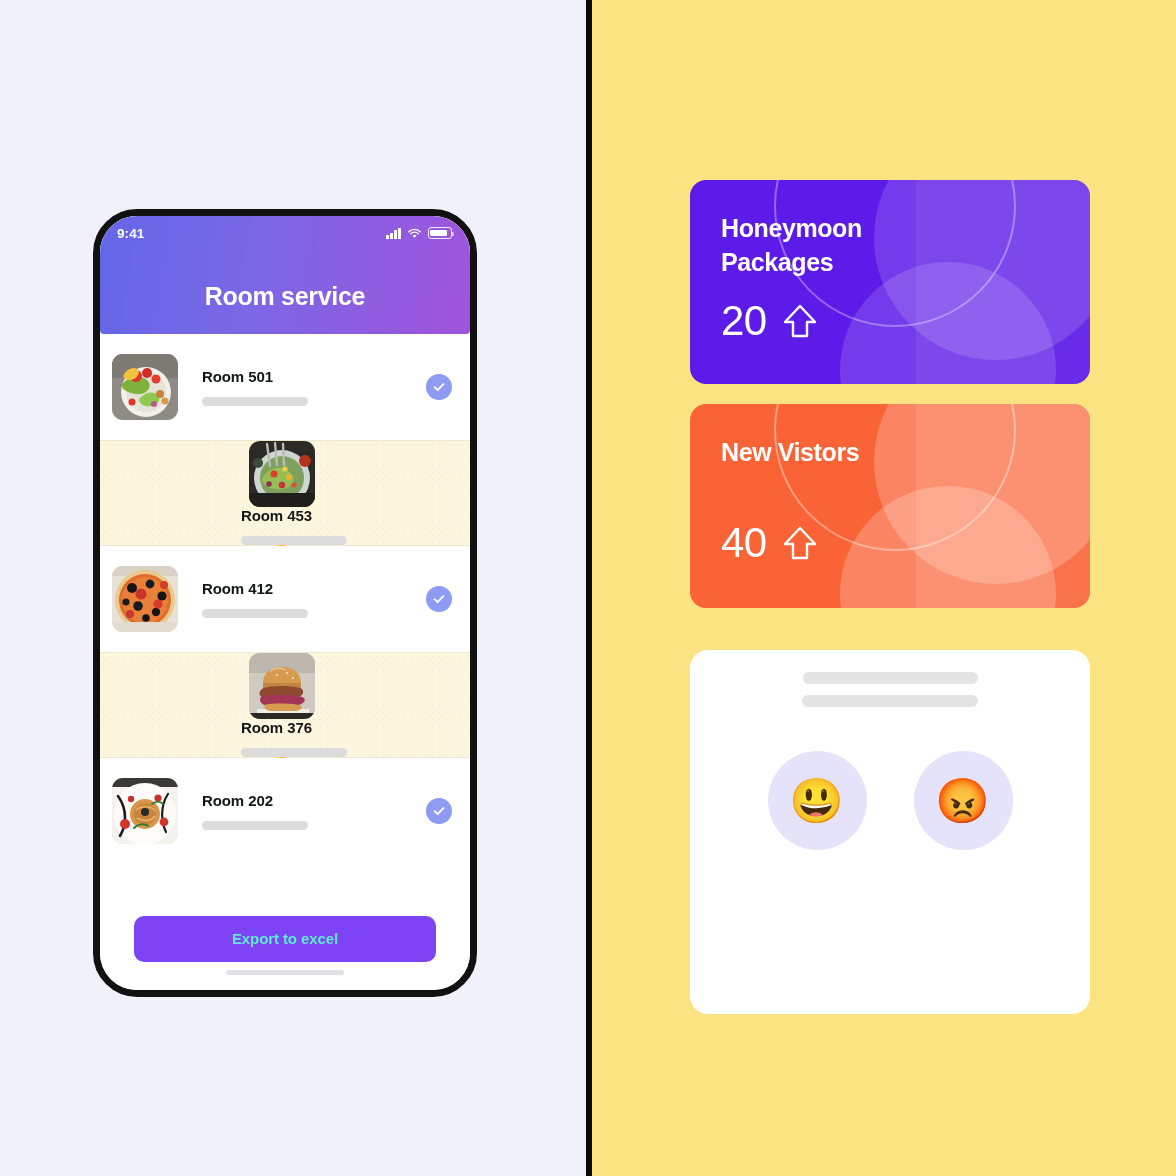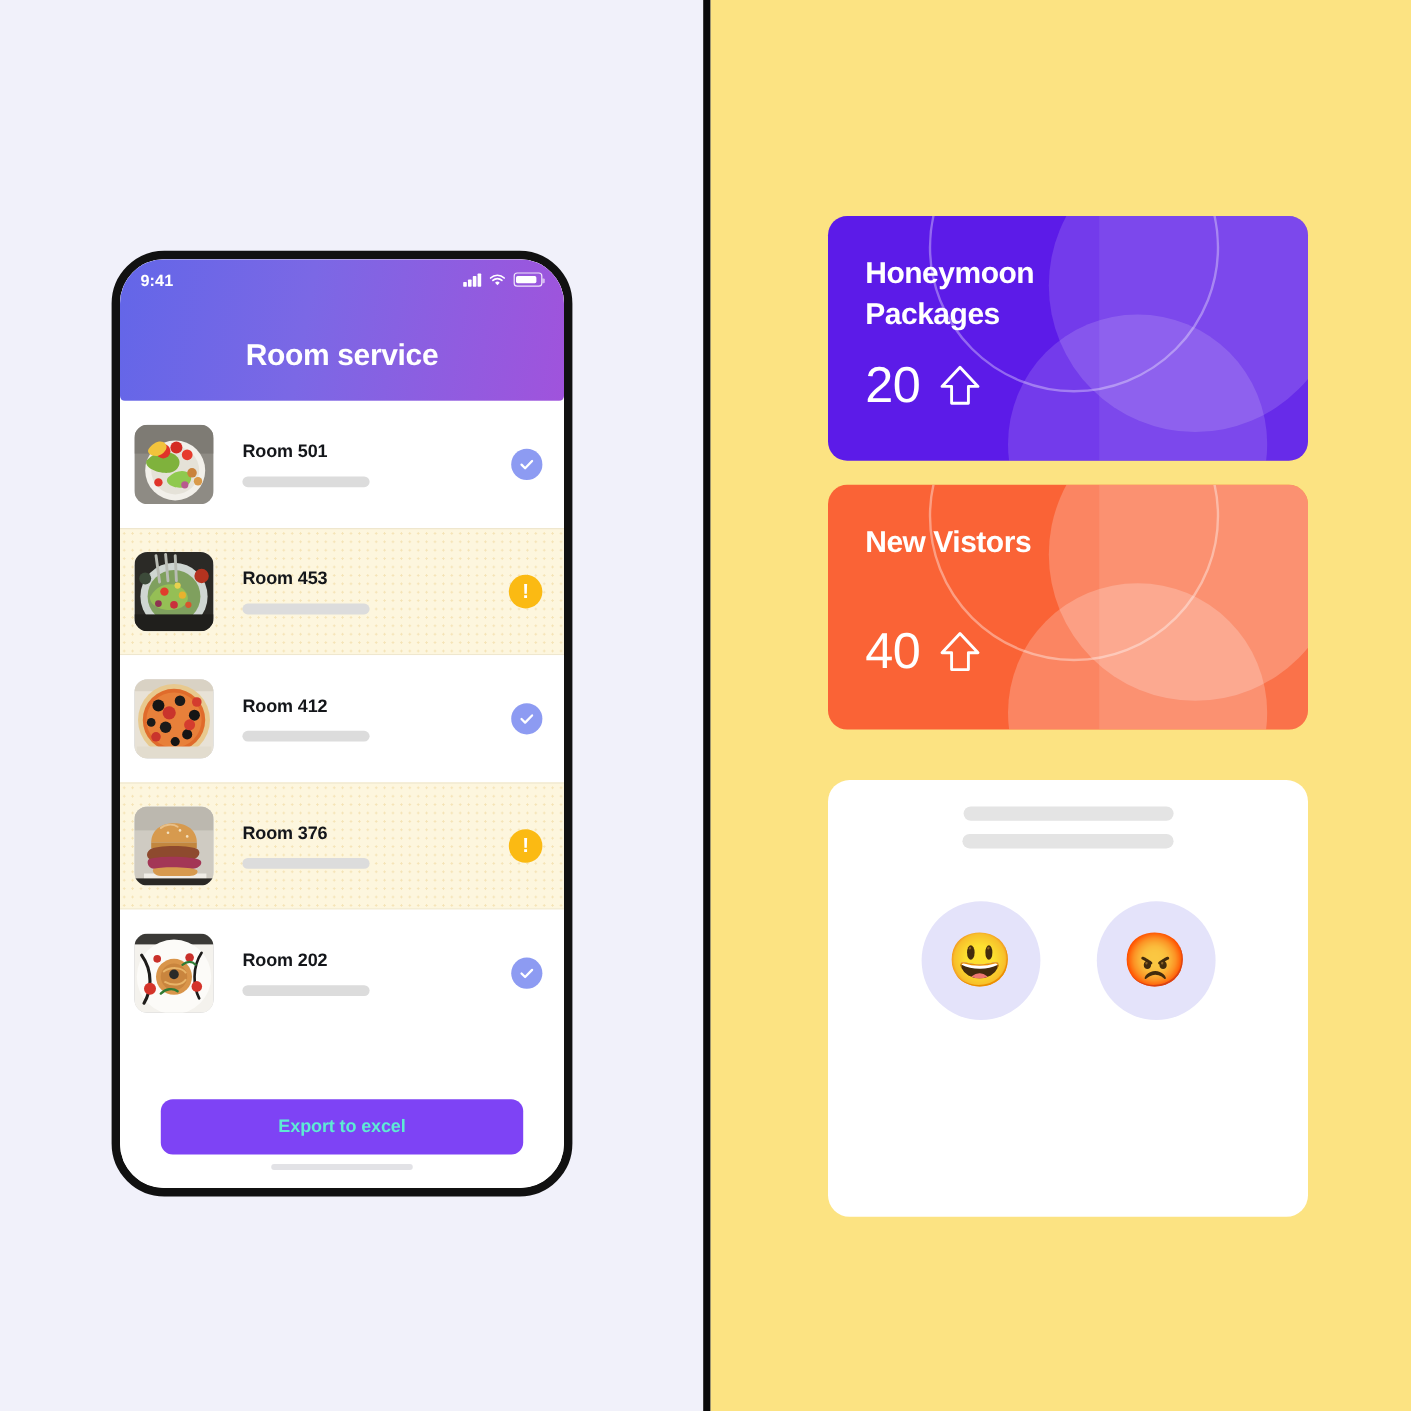--- a/index.html
+++ b/index.html
@@ -156,20 +156,21 @@
     padding: 0 18px 0 12px;
     background: #FFFFFF;
   }
 
   .room-row.flagged {
     background-color: #FDF6DE;
     background-image: radial-gradient(rgba(226,185,90,0.30) 0.9px, transparent 0.9px);
     background-size: 7px 7px;
     border-top: 1px solid #EFE7CE;
     border-bottom: 1px solid #EFE7CE;
+    flex-direction: column;
   }
 
   .room-thumb {
     width: 66px;
     height: 66px;
     border-radius: 11px;
     flex: 0 0 66px;
     overflow: hidden;
     position: relative;
     background: #CFCFCF;

